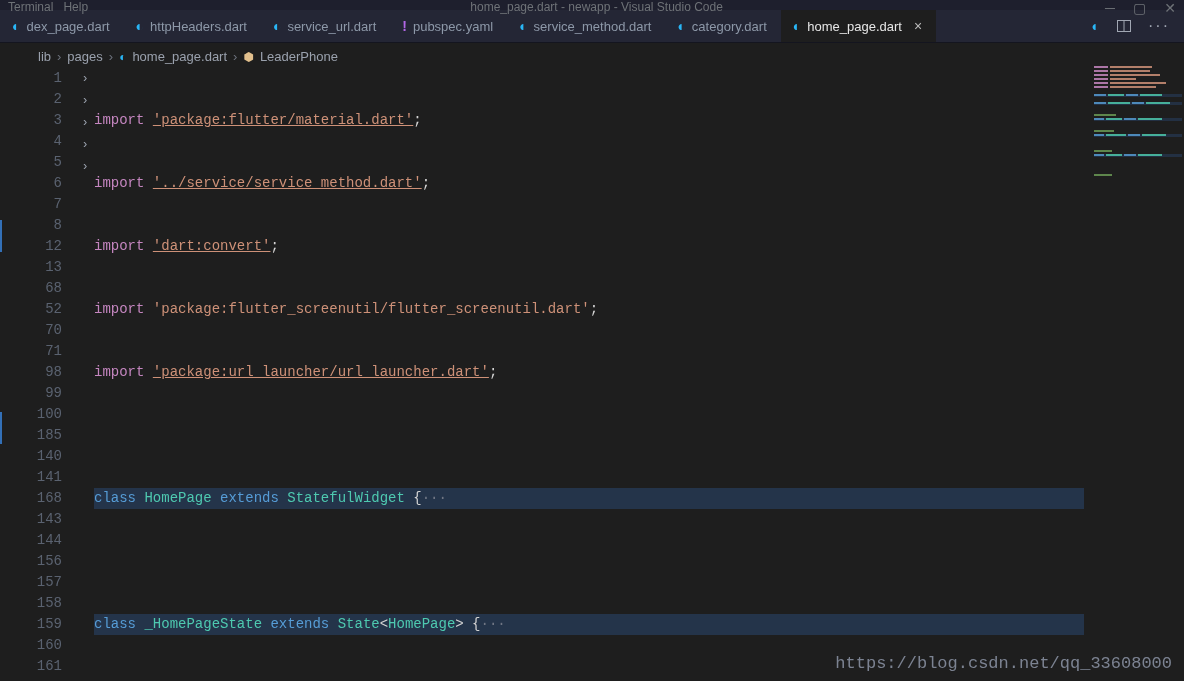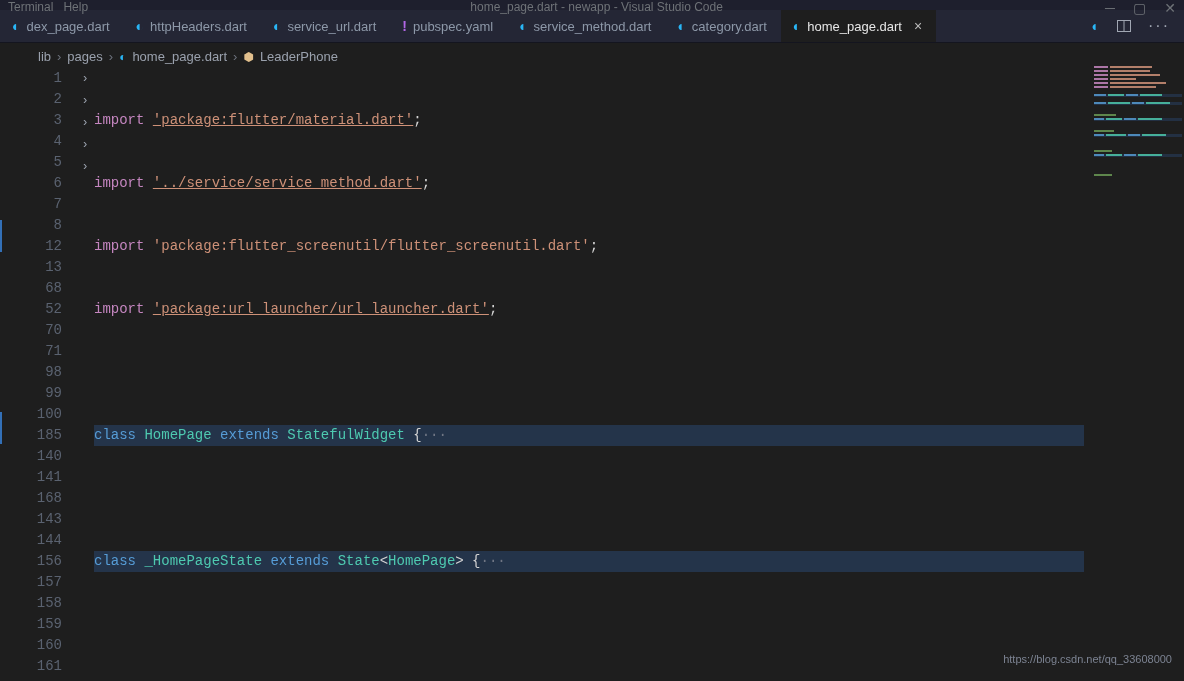--- a/index.html
+++ b/index.html
@@ -119,24 +119,24 @@
   .minimap .mrow { height: 3px; margin-bottom: 1px; display:flex; gap:2px; }
   .minimap .mrow span { height:2px; display:inline-block; }
   .mm-p { background:#c586c0; }
   .mm-s { background:#ce9178; }
   .mm-b { background:#569cd6; }
   .mm-g { background:#4ec9b0; }
   .mm-c { background:#6a9955; }
   .mm-hl{ background:#24344a; }
   .watermark {
     position: absolute;
-    bottom: 16px; right: 12px;
+    bottom: 8px; right: 12px;
     color: #7c8392;
-    font-size: 11px;
-    font-family: Liberation Sans, sans-serif;
+    font-size: 17px;
+    font-family: Liberation Mono, monospace;
   }
   .yaml-icon { color:#b267e6; font-weight:bold; font-size:14px; }
   .dart-file { color:#29B6F6; font-size:14px; }
   .leaderphone-icon { color:#e2c08d; font-size:12px; }
   .activity-strip { position:absolute; left:0; top:220px; width:22px; }
   .activity-strip div { height:32px; margin-bottom:160px; border-left:2px solid #3370b7; }
 </style>
 </head>
 <body>
 
@@ -267,20 +267,21 @@
     <div></div>
       <div></div>
       <div></div>
       <div></div>
       <div></div>
       <div></div>
   </div>
   <div class="code">
     <div class="row"><span class="k-import">import</span> <span class="str">'package:flutter/material.dart'</span><span class="brace">;</span></div>
     <div class="row"><span class="k-import">import</span> <span class="str">'../service/service_method.dart'</span><span class="brace">;</span></div>
+    <div class="row"><span class="k-import">import</span> <span class="str">'dart:convert'</span><span class="brace">;</span></div>
     <div class="row"><span class="k-import">import</span> <span class="str-u">'package:flutter_screenutil/flutter_screenutil.dart'</span><span class="brace">;</span></div>
     <div class="row"><span class="k-import">import</span> <span class="str">'package:url_launcher/url_launcher.dart'</span><span class="brace">;</span></div>
     <div class="row"></div>
     <div class="row"><span class="hl"></span><span class="k-class">class</span> <span class="type">HomePage</span> <span class="k-ext">extends</span> <span class="type">StatefulWidget</span><span class="brace"> {</span><span class="fold-dots">···</span></div>
     <div class="row"></div>
     <div class="row"><span class="hl"></span><span class="k-class">class</span> <span class="type">_HomePageState</span> <span class="k-ext">extends</span> <span class="type">State</span><span class="brace">&lt;</span><span class="type">HomePage</span><span class="brace">&gt; {</span><span class="fold-dots">···</span></div>
     
     
     
     

